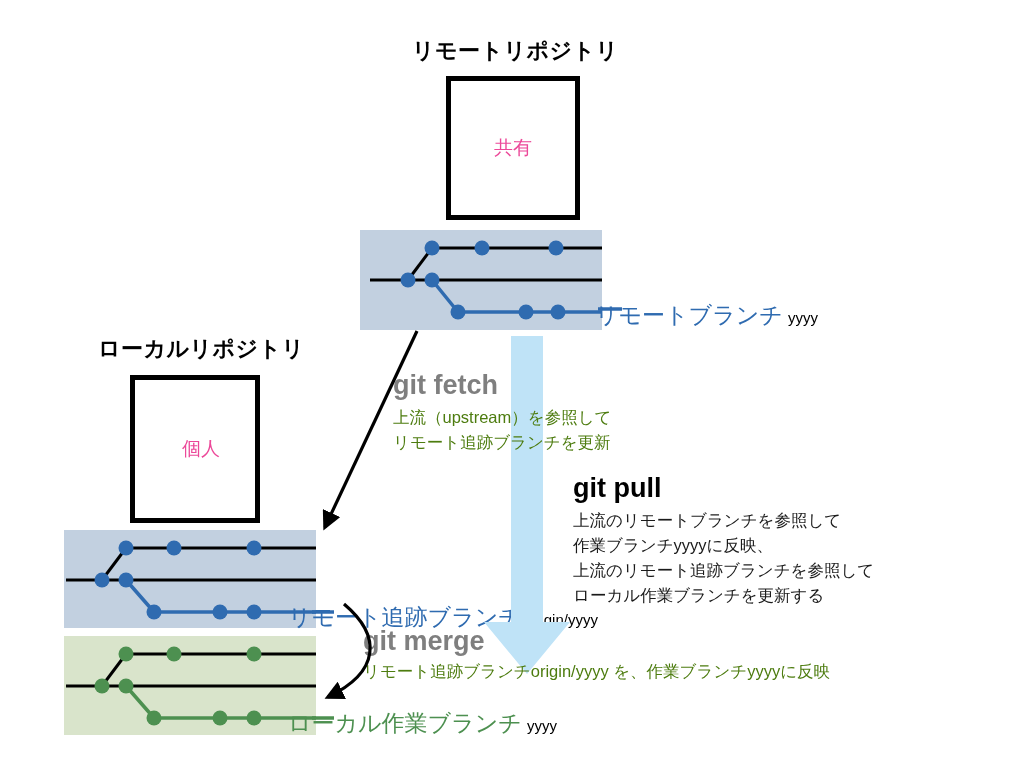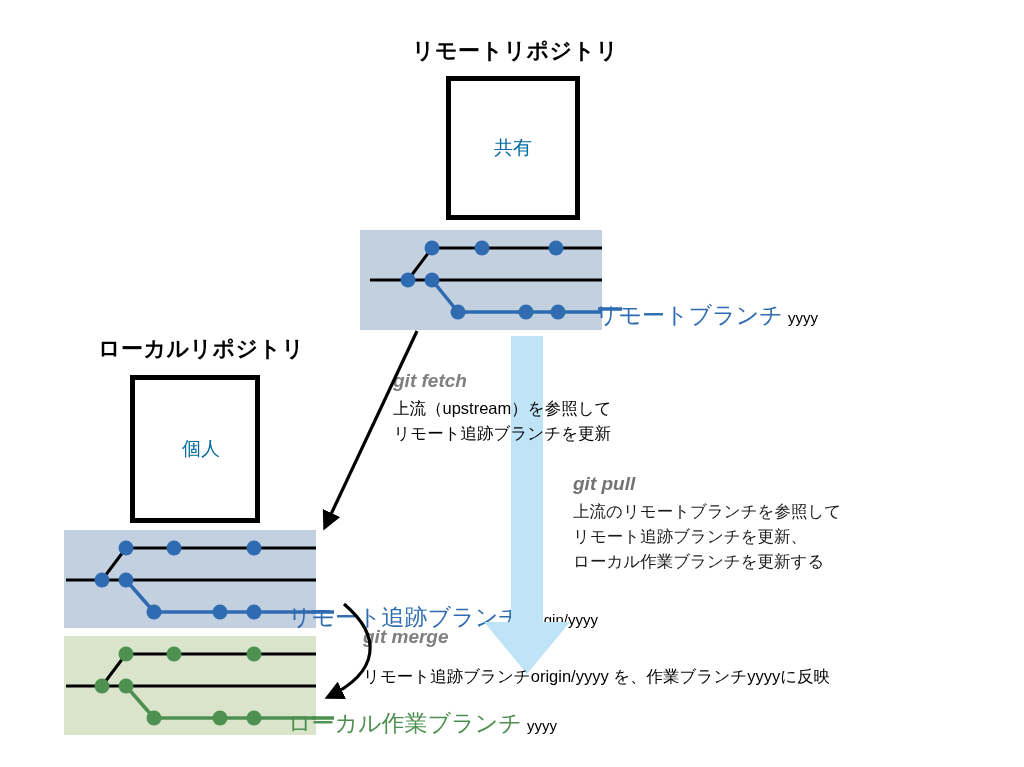--- a/index.html
+++ b/index.html
@@ -33,21 +33,21 @@
   .repo-box {
     border: 5px solid #000000;
     background: #ffffff;
     box-sizing: border-box;
     display: flex;
     align-items: center;
     justify-content: center;
   }
   .repo-box-label {
     font-size: 19px;
-    color: #0369a1;
+    color: #ec4899;
   }
 
   
   .graph-panel { box-sizing: border-box; }
   .panel-blue  { background: #c2d0e0; }
   .panel-green { background: #d9e4cb; }
 
   .graph-svg { display: block; }
 
   
@@ -59,32 +59,31 @@
   .branch-label .suffix {
     font-size: 15px;
     color: #000000;
   }
   .lbl-blue  { color: #2f6bb0; }
   .lbl-green { color: #4d9050; }
 
   
   .cmd-title {
     font-weight: bold;
-    font-size: 19px;
-    white-space: nowrap;
-    font-style: italic;
+    font-size: 27px;
+    white-space: nowrap;
   }
   .cmd-title.grey { color: #7f7f7f; }
-  .cmd-title.dark { color: #737373; }
+  .cmd-title.dark { color: #000000; }
   .cmd-desc {
     font-size: 16.5px;
     line-height: 25px;
     white-space: nowrap;
   }
-  .cmd-desc.grey { color: #000000; text-align: center; }
+  .cmd-desc.grey { color: #4d7c0f; }
   .cmd-desc.dark { color: #1a1a1a; }
 
   .arrow-layer {
     position: absolute;
     left: 0; top: 0;
     width: 1024px; height: 767px;
     pointer-events: none;
   }
 </style>
 </head>
@@ -195,27 +194,28 @@
 
   <div class="abs" style="left:393px; top:370px;">
     <div class="cmd-title grey">git fetch</div>
     <div class="cmd-desc grey" style="margin-top:4px;">上流（upstream）を参照して</div>
     <div class="cmd-desc grey">リモート追跡ブランチを更新</div>
   </div>
 
   <div class="abs" style="left:573px; top:473px;">
     <div class="cmd-title dark">git pull</div>
     <div class="cmd-desc dark" style="margin-top:4px;">上流のリモートブランチを参照して</div>
-    <div class="cmd-desc dark">リモート追跡ブランチを更新、</div>
+    <div class="cmd-desc dark">作業ブランチyyyyに反映、</div>
+    <div class="cmd-desc dark">上流のリモート追跡ブランチを参照して</div>
     <div class="cmd-desc dark">ローカル作業ブランチを更新する</div>
   </div>
 
   <div class="abs" style="left:363px; top:626px;">
     <div class="cmd-title grey">git merge</div>
-    <div class="cmd-desc grey" style="margin-top:16px;">リモート追跡ブランチorigin/yyyy を、作業ブランチyyyyに反映</div>
+    <div class="cmd-desc grey" style="margin-top:2px;">リモート追跡ブランチorigin/yyyy を、作業ブランチyyyyに反映</div>
   </div>
 
   <svg class="arrow-layer">
     <defs>
       <marker id="ahead" viewBox="0 0 10 10" refX="8" refY="5" markerWidth="6" markerHeight="6" orient="auto-start-reverse">
         <path d="M 0 0 L 10 5 L 0 10 z" fill="#000000"></path>
       </marker>
     </defs>
 
     <g>

